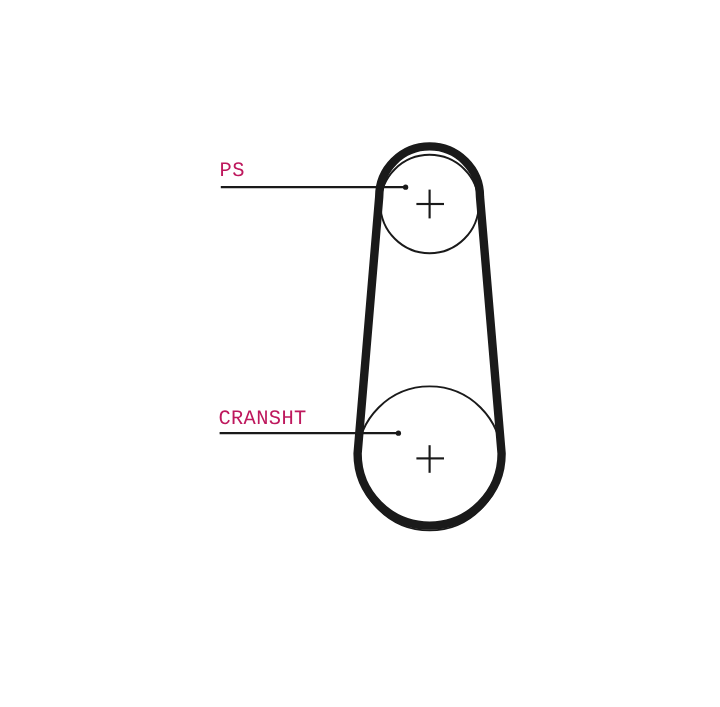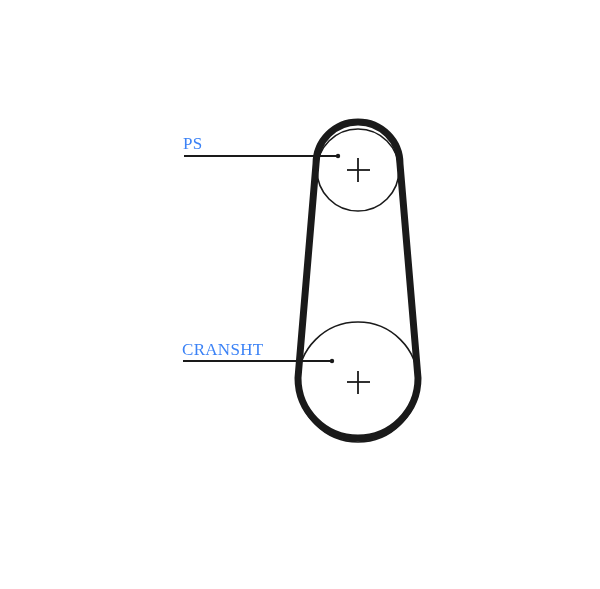--- a/index.html
+++ b/index.html
@@ -1,18 +1,18 @@
 <!DOCTYPE html>
 <html><head>
 <meta charset="utf-8">
 <style>
   html, body { margin:0; padding:0; background:#ffffff; }
   body { width:600px; height:589px; position:relative; overflow:hidden; font-family:"Liberation Sans", sans-serif; }
   #diagram { position:absolute; left:0; top:0; }
-  .label { position:absolute; font-family:Liberation Serif, serif; font-size:17px; color:#3b82f6; letter-spacing:0.3px; }
+  .label { position:absolute; font-family:Liberation Mono, monospace; font-size:17px; color:#be185d; letter-spacing:0.3px; }
 </style>
 </head>
 <body>
 
 <svg id="diagram" width="600" height="589" viewBox="0 0 600 589">
 
   <circle cx="358" cy="170" r="41" fill="none" stroke="#1a1a1a" stroke-width="1.6"></circle>
 
   <g stroke="#1a1a1a" stroke-width="1.8">
     <line x1="347" y1="170" x2="370" y2="170"></line>

